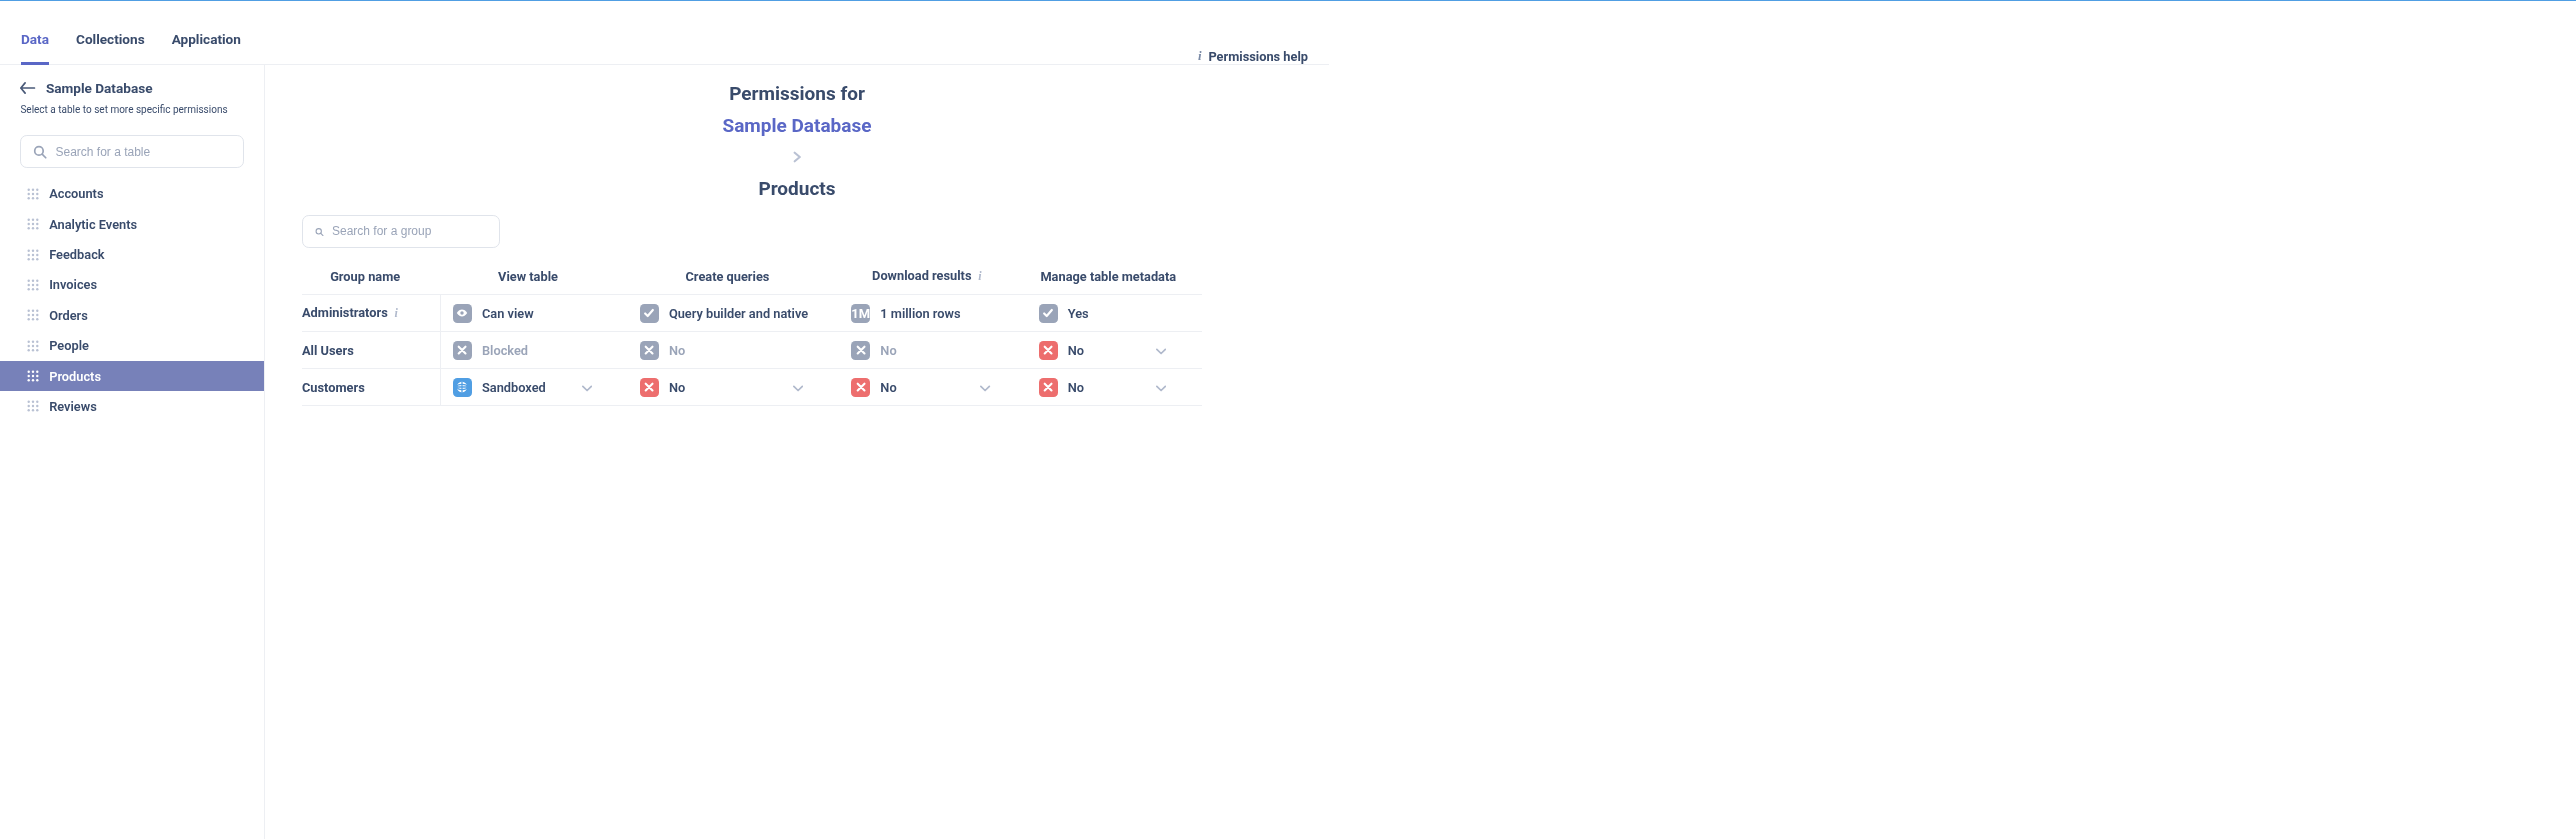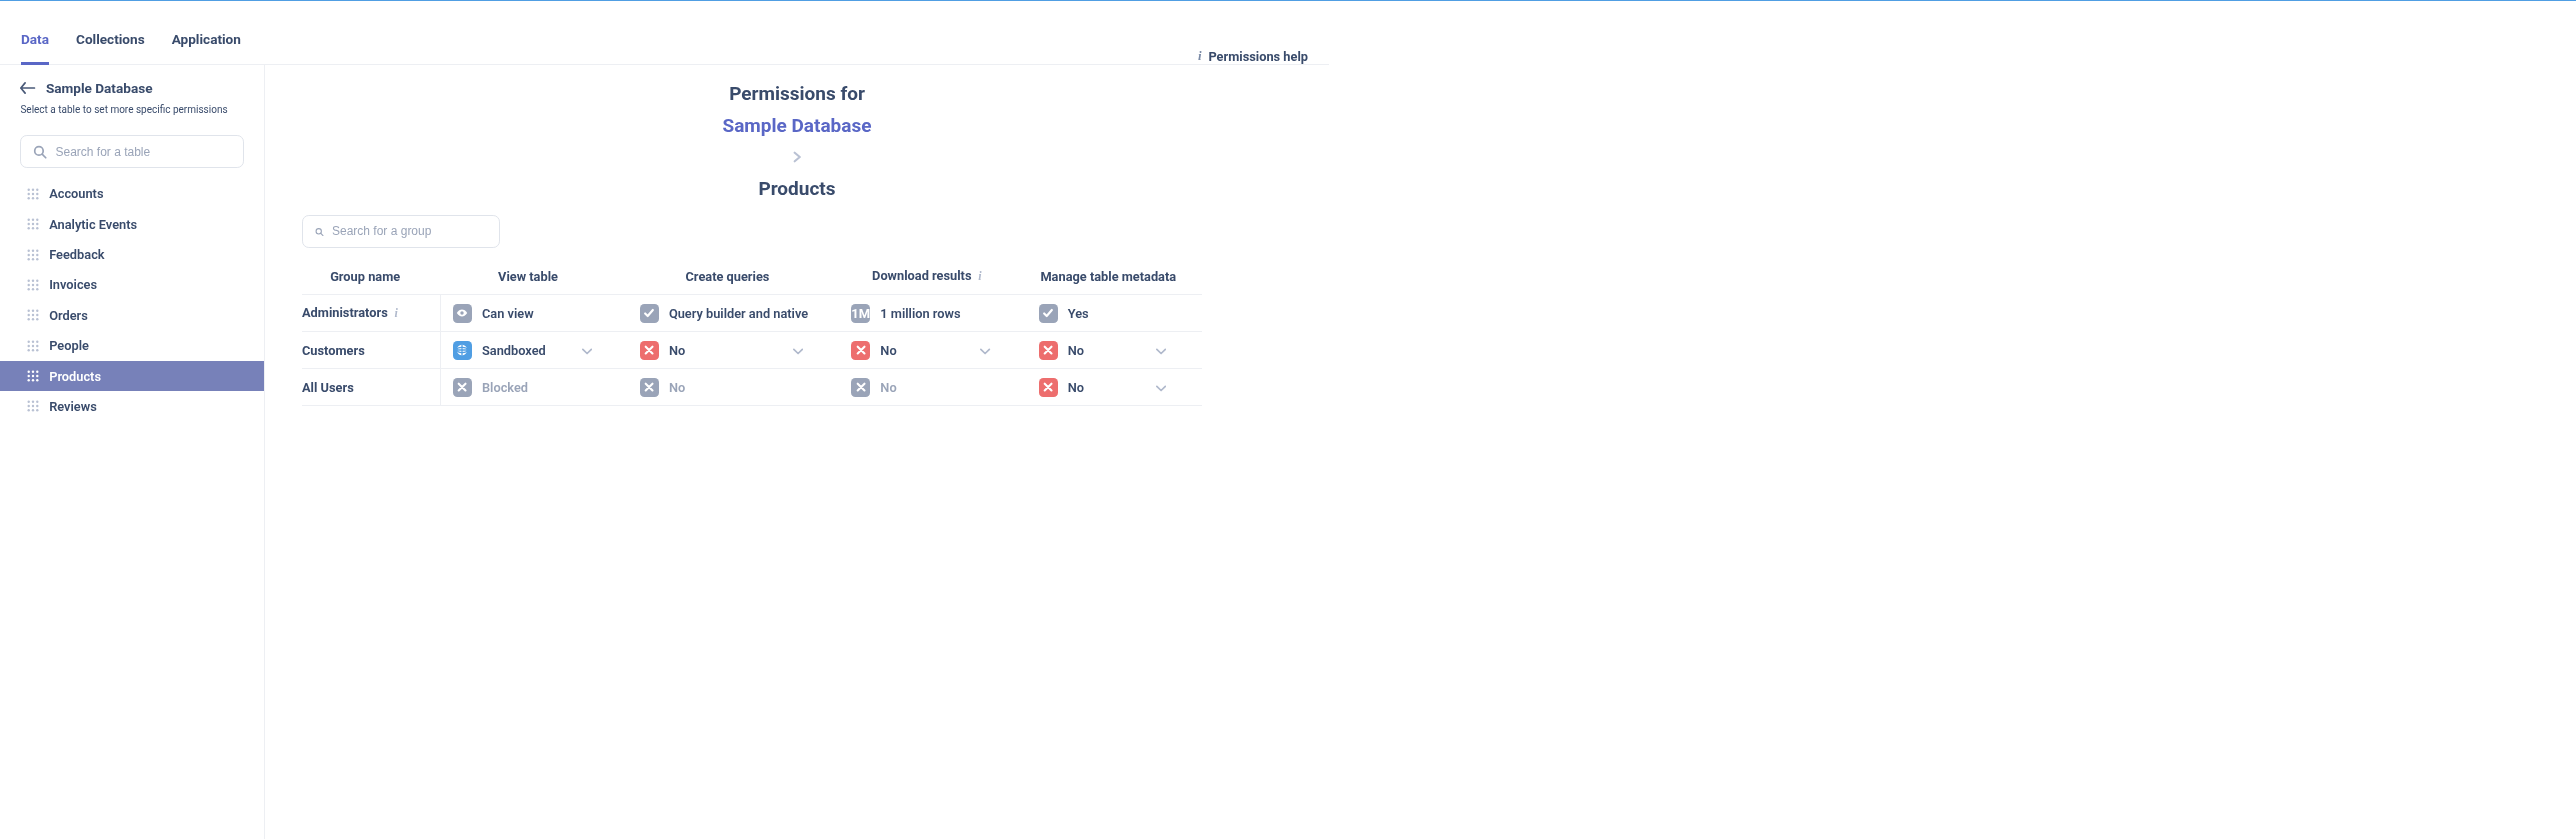--- a/index.html
+++ b/index.html
@@ -459,20 +459,66 @@
                   <span class="badge badge-gray">
                     <svg width="12" height="12" viewBox="0 0 14 14" fill="none" stroke="#fff" stroke-width="2.5" stroke-linecap="round" stroke-linejoin="round">
                       <path d="M2.5 7.5l3 3 6-7"></path>
                     </svg>
                   </span>
                   <span class="val-text">Yes</span>
                 </div>
               </td>
             </tr>
             <tr>
+              <td class="groupname-cell">All Users</td>
+              <td>
+                <div class="cell-val">
+                  <span class="badge badge-gray">
+                    <svg width="10.2" height="10.2" viewBox="0 0 12 12" fill="none" stroke="#fff" stroke-width="2.5" stroke-linecap="round">
+                      <path d="M2 2l8 8M10 2l-8 8"></path>
+                    </svg>
+                  </span>
+                  <span class="val-text muted">Blocked</span>
+                </div>
+              </td>
+              <td>
+                <div class="cell-val">
+                  <span class="badge badge-gray">
+                    <svg width="10.2" height="10.2" viewBox="0 0 12 12" fill="none" stroke="#fff" stroke-width="2.5" stroke-linecap="round">
+                      <path d="M2 2l8 8M10 2l-8 8"></path>
+                    </svg>
+                  </span>
+                  <span class="val-text muted">No</span>
+                </div>
+              </td>
+              <td>
+                <div class="cell-val">
+                  <span class="badge badge-gray">
+                    <svg width="10.2" height="10.2" viewBox="0 0 12 12" fill="none" stroke="#fff" stroke-width="2.5" stroke-linecap="round">
+                      <path d="M2 2l8 8M10 2l-8 8"></path>
+                    </svg>
+                  </span>
+                  <span class="val-text muted">No</span>
+                </div>
+              </td>
+              <td>
+                <div class="cell-val">
+                  <span class="badge badge-red">
+                    <svg width="10.2" height="10.2" viewBox="0 0 12 12" fill="none" stroke="#fff" stroke-width="2.5" stroke-linecap="round">
+                      <path d="M2 2l8 8M10 2l-8 8"></path>
+                    </svg>
+                  </span>
+                  <span class="val-text">No</span>
+                  <span class="chev"><svg width="10.2" height="6.8" viewBox="0 0 12 8" fill="none" stroke-width="2" stroke-linecap="round" stroke-linejoin="round">
+                      <path d="M1 1.5L6 6.5l5-5"></path>
+                    </svg></span>
+                </div>
+              </td>
+            </tr>
+            <tr>
               <td class="groupname-cell">Customers</td>
               <td>
                 <div class="cell-val">
                   <span class="badge badge-blue">
                     <svg width="12" height="12" viewBox="0 0 14 14" fill="none">
                       <circle cx="7" cy="7" r="6" fill="#fff"></circle>
                       <path d="M7 1v12M1 7h12" stroke="#509ee3" stroke-width="1.5"></path>
                       <ellipse cx="7" cy="7" rx="6" ry="3" fill="none" stroke="#509ee3" stroke-width="1.5"></ellipse>
                     </svg>
                   </span>
@@ -499,66 +545,20 @@
                 <div class="cell-val">
                   <span class="badge badge-red">
                     <svg width="10.2" height="10.2" viewBox="0 0 12 12" fill="none" stroke="#fff" stroke-width="2.5" stroke-linecap="round">
                       <path d="M2 2l8 8M10 2l-8 8"></path>
                     </svg>
                   </span>
                   <span class="val-text">No</span>
                   <span class="chev"><svg width="10.2" height="6.8" viewBox="0 0 12 8" fill="none" stroke-width="2" stroke-linecap="round" stroke-linejoin="round">
                       <path d="M1 1.5L6 6.5l5-5"></path>
                     </svg></span>
-                </div>
-              </td>
-              <td>
-                <div class="cell-val">
-                  <span class="badge badge-red">
-                    <svg width="10.2" height="10.2" viewBox="0 0 12 12" fill="none" stroke="#fff" stroke-width="2.5" stroke-linecap="round">
-                      <path d="M2 2l8 8M10 2l-8 8"></path>
-                    </svg>
-                  </span>
-                  <span class="val-text">No</span>
-                  <span class="chev"><svg width="10.2" height="6.8" viewBox="0 0 12 8" fill="none" stroke-width="2" stroke-linecap="round" stroke-linejoin="round">
-                      <path d="M1 1.5L6 6.5l5-5"></path>
-                    </svg></span>
-                </div>
-              </td>
-            </tr>
-            <tr>
-              <td class="groupname-cell">All Users</td>
-              <td>
-                <div class="cell-val">
-                  <span class="badge badge-gray">
-                    <svg width="10.2" height="10.2" viewBox="0 0 12 12" fill="none" stroke="#fff" stroke-width="2.5" stroke-linecap="round">
-                      <path d="M2 2l8 8M10 2l-8 8"></path>
-                    </svg>
-                  </span>
-                  <span class="val-text muted">Blocked</span>
-                </div>
-              </td>
-              <td>
-                <div class="cell-val">
-                  <span class="badge badge-gray">
-                    <svg width="10.2" height="10.2" viewBox="0 0 12 12" fill="none" stroke="#fff" stroke-width="2.5" stroke-linecap="round">
-                      <path d="M2 2l8 8M10 2l-8 8"></path>
-                    </svg>
-                  </span>
-                  <span class="val-text muted">No</span>
-                </div>
-              </td>
-              <td>
-                <div class="cell-val">
-                  <span class="badge badge-gray">
-                    <svg width="10.2" height="10.2" viewBox="0 0 12 12" fill="none" stroke="#fff" stroke-width="2.5" stroke-linecap="round">
-                      <path d="M2 2l8 8M10 2l-8 8"></path>
-                    </svg>
-                  </span>
-                  <span class="val-text muted">No</span>
                 </div>
               </td>
               <td>
                 <div class="cell-val">
                   <span class="badge badge-red">
                     <svg width="10.2" height="10.2" viewBox="0 0 12 12" fill="none" stroke="#fff" stroke-width="2.5" stroke-linecap="round">
                       <path d="M2 2l8 8M10 2l-8 8"></path>
                     </svg>
                   </span>
                   <span class="val-text">No</span>

